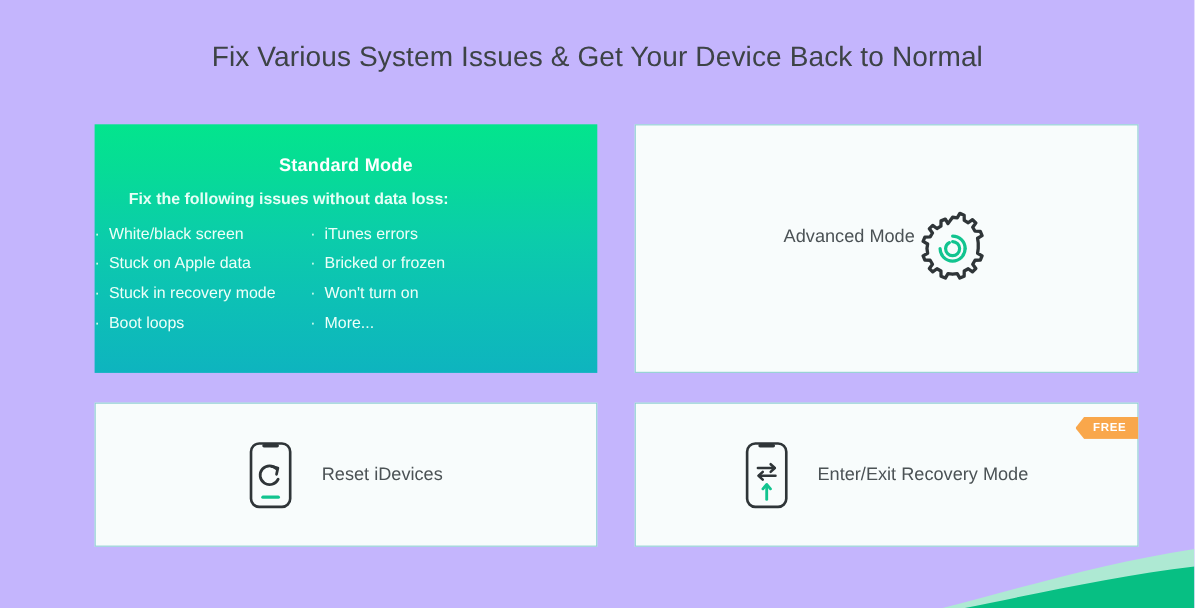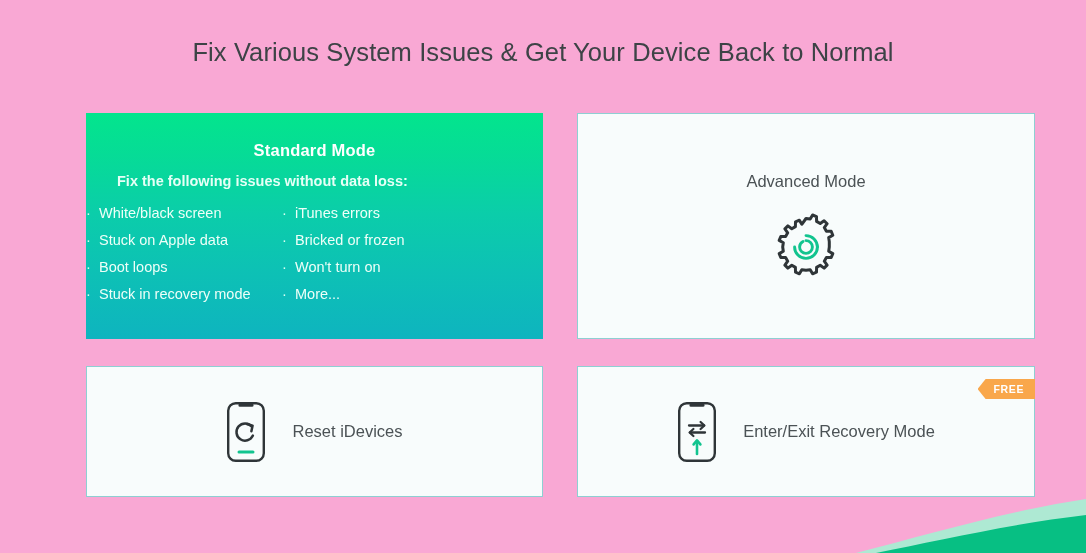--- a/index.html
+++ b/index.html
@@ -10,21 +10,21 @@
     height: 553px;
     overflow: hidden;
     background: #ffffff;
     font-family: "Liberation Sans", sans-serif;
   }
 
   #app {
     position: relative;
     width: 1086px;
     height: 553px;
-    background: #f9a8d4;
+    background: #c4b5fd;
     overflow: hidden;
   }
 
   
   .page-title {
     position: absolute;
     top: 38px;
     left: 0;
     width: 1086px;
     text-align: center;
@@ -102,21 +102,21 @@
   .issue-item .dot {
     display: inline-block;
     width: 13px;
     color: #d9fff2;
   }
 
   
   .adv-inner {
     height: 100%;
     display: flex;
-    flex-direction: column;
+    flex-direction: row;
     align-items: center;
     justify-content: center;
   }
 
   .adv-label {
     font-size: 16.5px;
     color: #4b5255;
     font-weight: 400;
     margin-bottom: 22px;
   }
@@ -187,24 +187,24 @@
 
       <div class="standard-cols">
         <div class="standard-col">
           <div class="issue-item">
             <span class="dot">·</span><span>White/black screen</span>
           </div>
           <div class="issue-item">
             <span class="dot">·</span><span>Stuck on Apple data</span>
           </div>
           <div class="issue-item">
+            <span class="dot">·</span><span>Stuck in recovery mode</span>
+          </div>
+          <div class="issue-item">
             <span class="dot">·</span><span>Boot loops</span>
-          </div>
-          <div class="issue-item">
-            <span class="dot">·</span><span>Stuck in recovery mode</span>
           </div>
         </div>
 
         <div class="standard-col">
           <div class="issue-item">
             <span class="dot">·</span><span>iTunes errors</span>
           </div>
           <div class="issue-item">
             <span class="dot">·</span><span>Bricked or frozen</span>
           </div>

